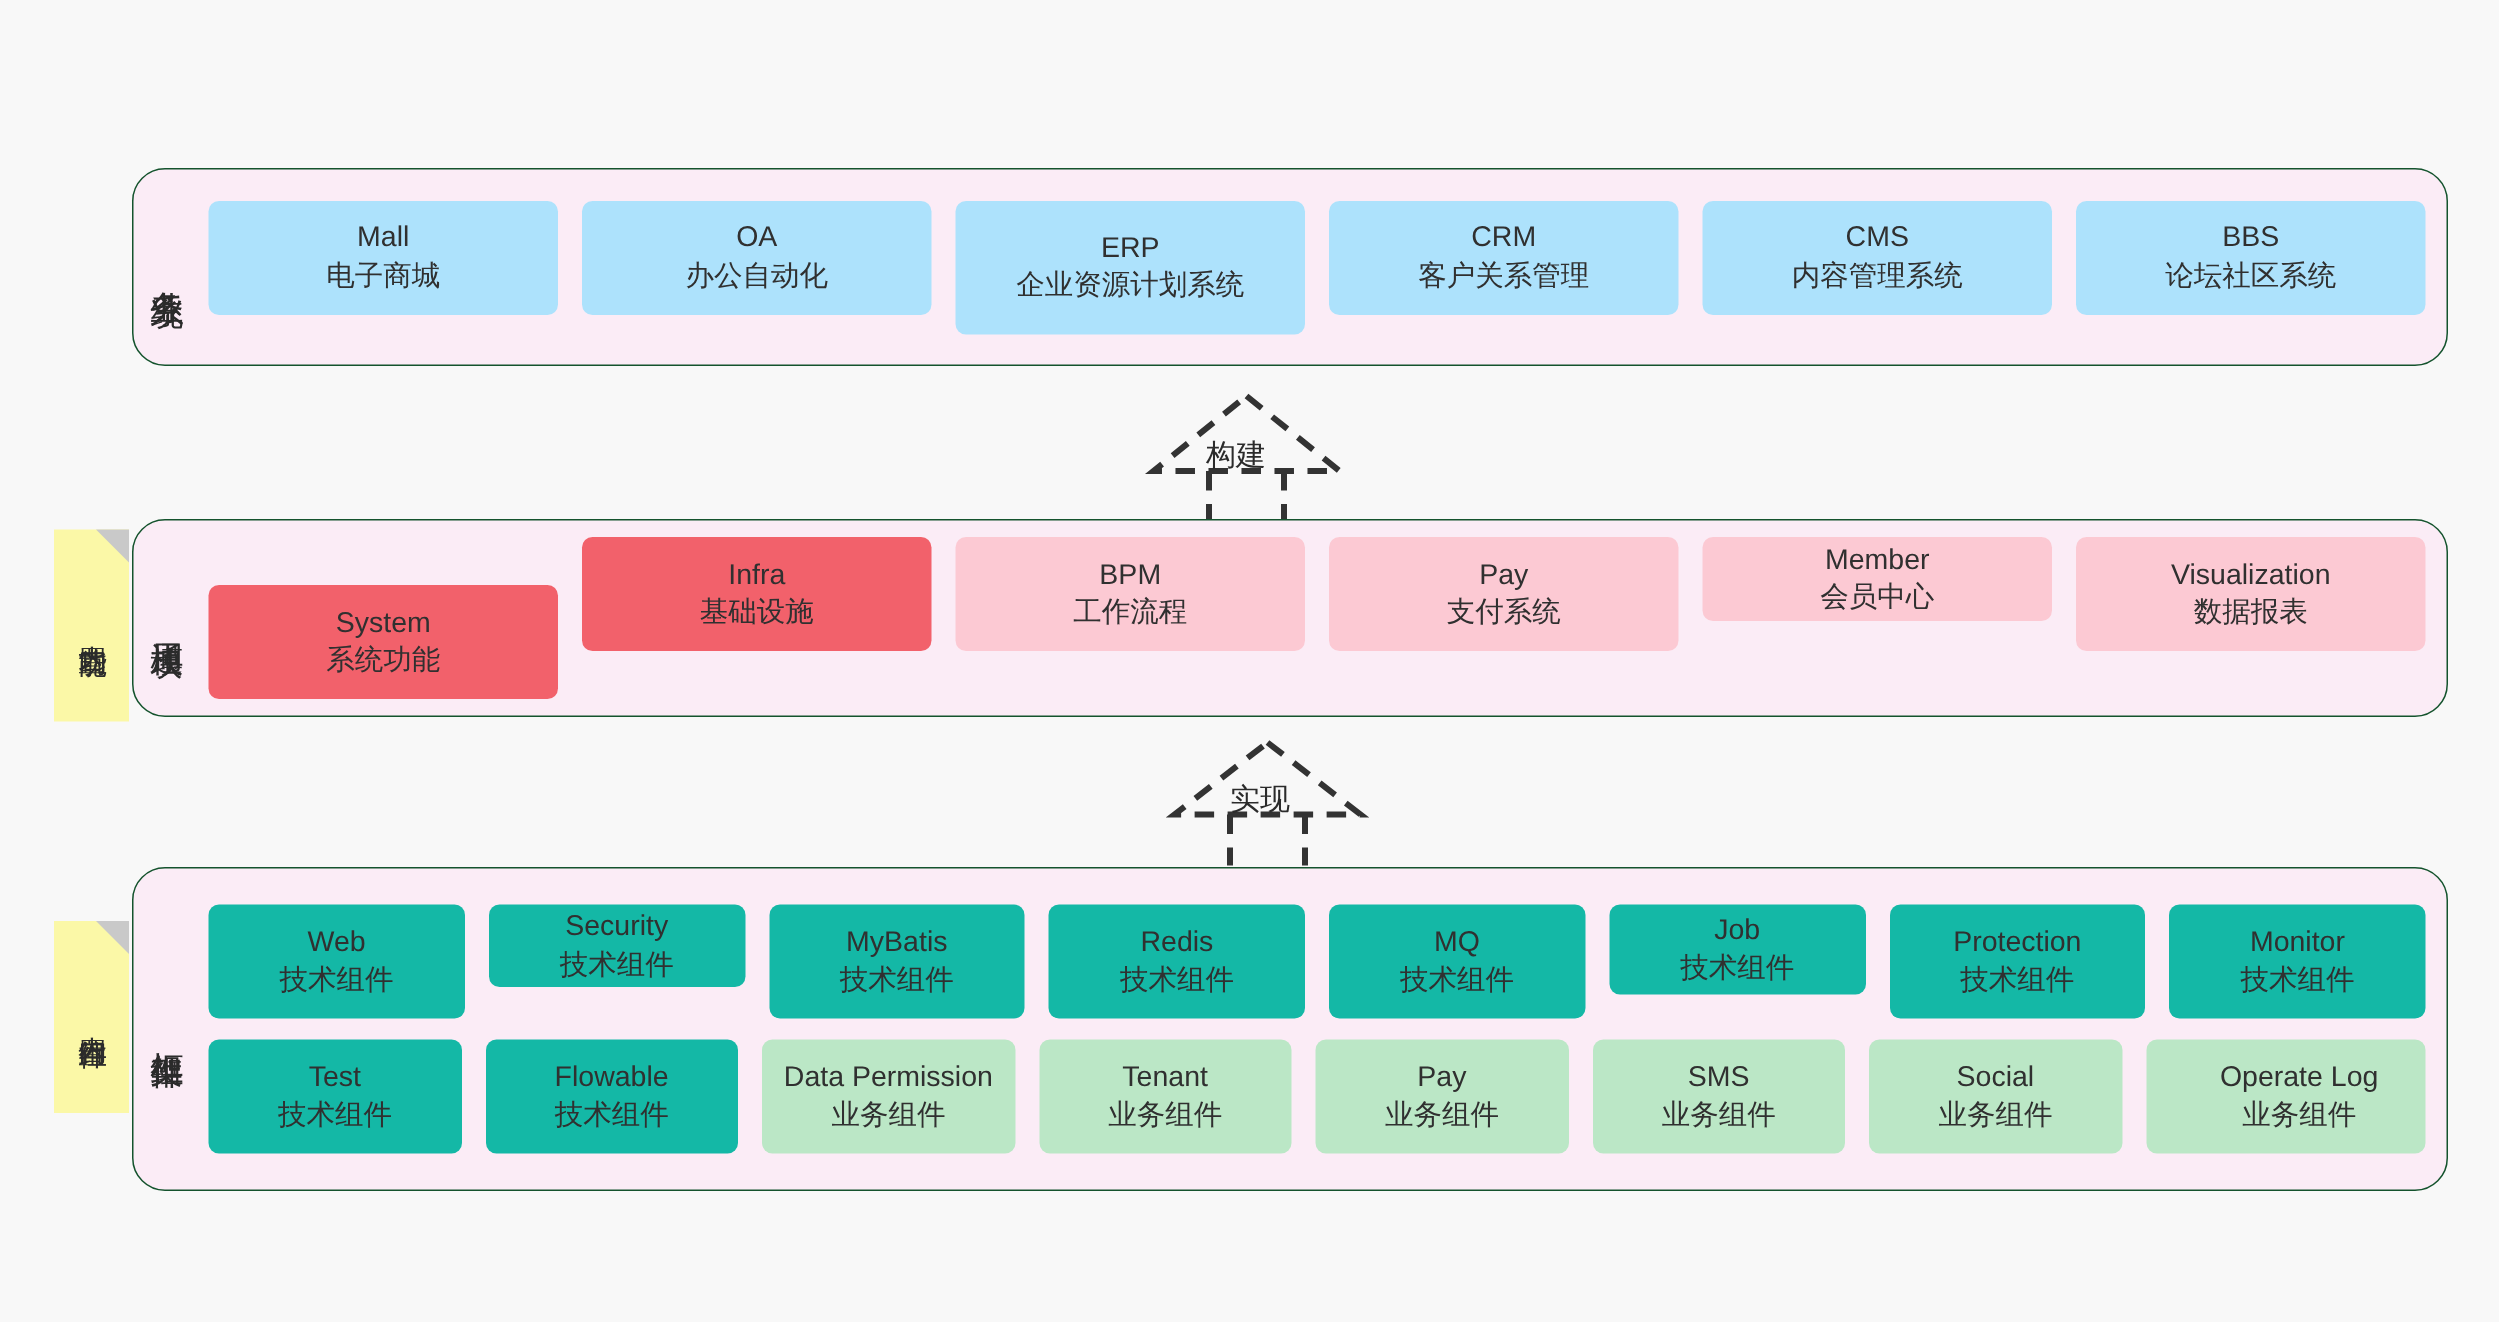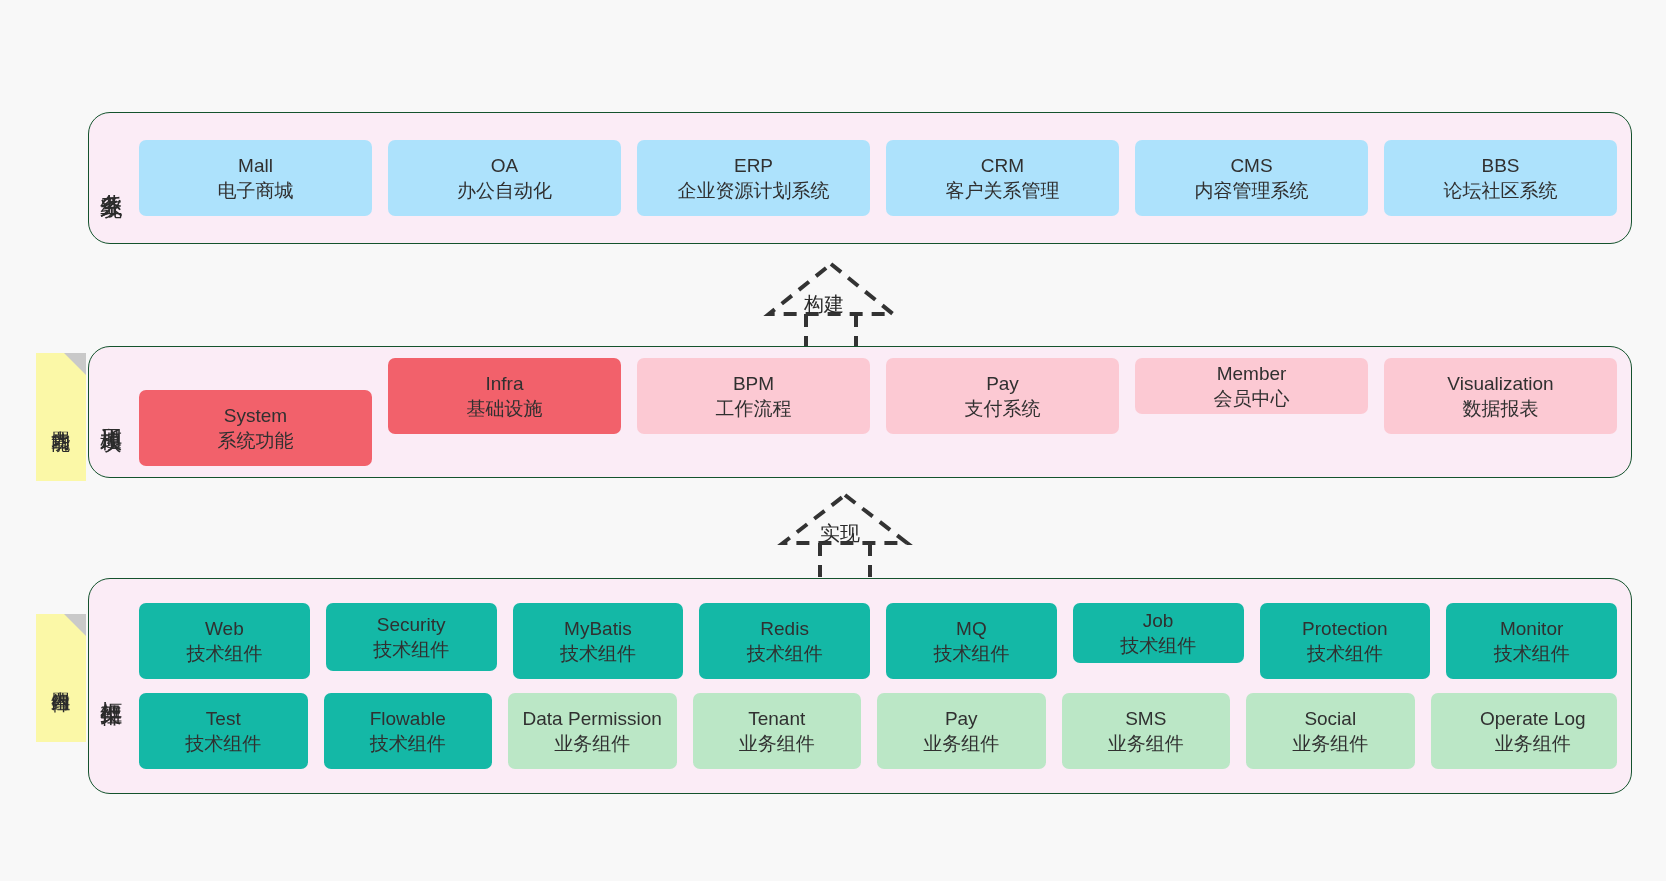--- a/index.html
+++ b/index.html
@@ -126,21 +126,21 @@
     <div class="layer-body">
       <div class="row" id="row-business">
           <div class="cell c-blue" style="height: 76px;">
             <span class="ln">Mall</span>
             <span class="ln">电子商城</span>
           </div>
           <div class="cell c-blue" style="height: 76px;">
             <span class="ln">OA</span>
             <span class="ln">办公自动化</span>
           </div>
-          <div class="cell c-blue" style="height: 76px;">
+          <div class="cell c-blue" style="height: 89px;">
             <span class="ln">ERP</span>
             <span class="ln">企业资源计划系统</span>
           </div>
           <div class="cell c-blue" style="height: 76px;">
             <span class="ln">CRM</span>
             <span class="ln">客户关系管理</span>
           </div>
           <div class="cell c-blue" style="height: 76px;">
             <span class="ln">CMS</span>
             <span class="ln">内容管理系统</span>
@@ -214,21 +214,21 @@
   </div>
 
   <div class="layer" id="layer-framework" style="left:88px;top:578px;width:1544px;height:216px;">
     <div class="layer-title">框架组件</div>
     <div class="layer-body">
       <div class="row" id="row-framework-1">
           <div class="cell c-green" style="height: 76px;">
             <span class="ln">Web</span>
             <span class="ln">技术组件</span>
           </div>
-          <div class="cell c-green" style="height: 68px;">
+          <div class="cell c-green" style="height: 55px;">
             <span class="ln">Security</span>
             <span class="ln">技术组件</span>
           </div>
           <div class="cell c-green" style="height: 76px;">
             <span class="ln">MyBatis</span>
             <span class="ln">技术组件</span>
           </div>
           <div class="cell c-green" style="height: 76px;">
             <span class="ln">Redis</span>
             <span class="ln">技术组件</span>

